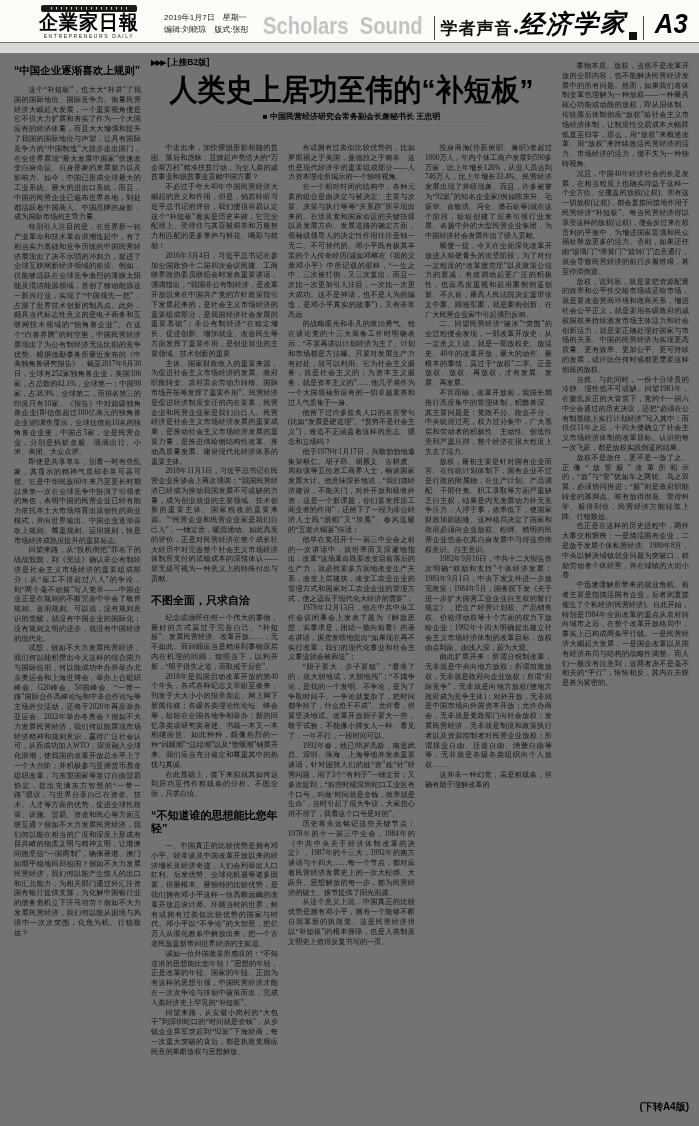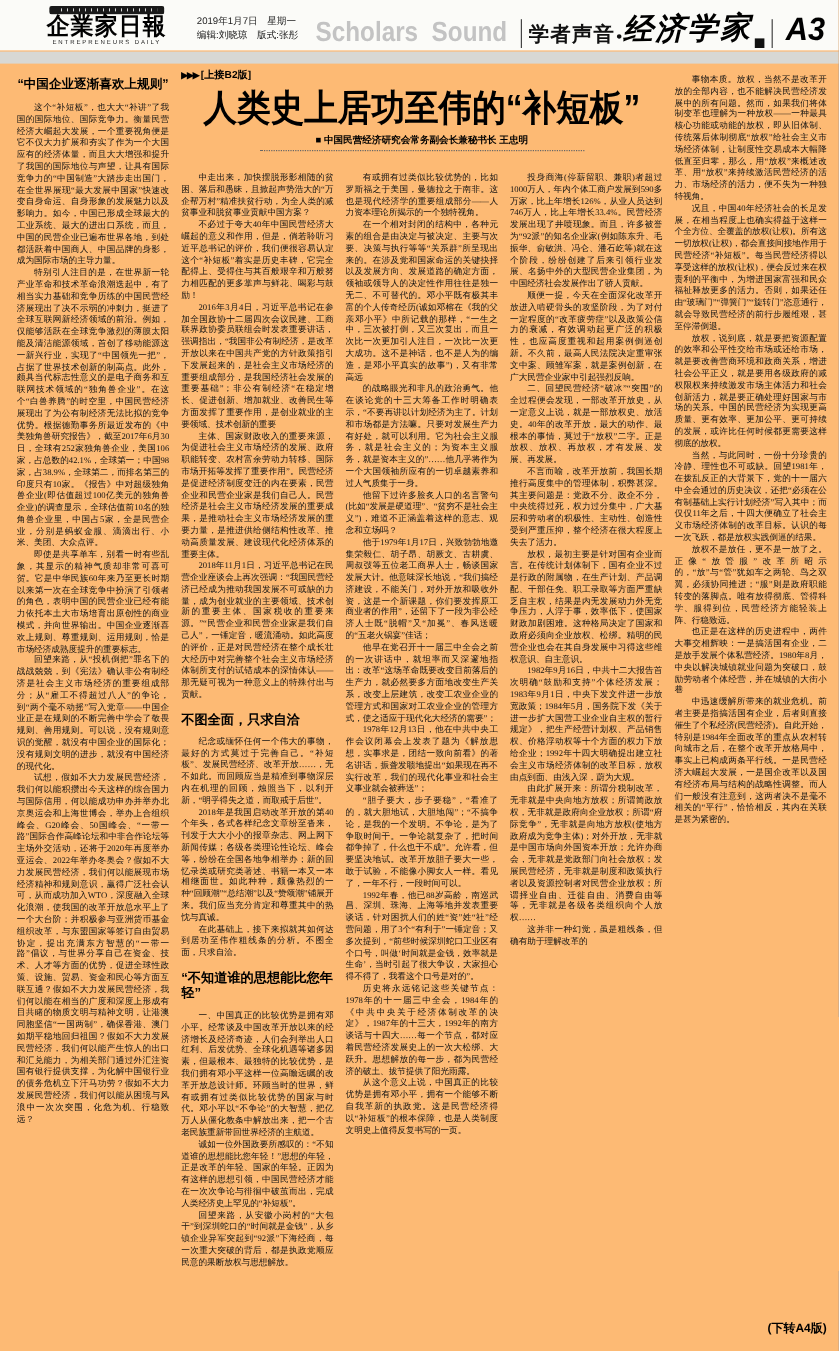--- a/index.html
+++ b/index.html
@@ -1,16 +1,16 @@
 <!DOCTYPE html>
 <html><head>
 <meta charset="utf-8">
 <style>
   html,body{margin:0;padding:0;background:#9a9a9a;}
-  #page{position:relative;width:699px;height:1126px;background:#fdba74;margin:0 auto;
+  #page{position:relative;width:699px;height:1126px;background:#737373;margin:0 auto;
         font-family:"Liberation Serif","DejaVu Serif",serif;color:#151515;overflow:hidden;}
 
   
   #masthead{position:absolute;left:0;top:0;width:699px;height:42px;background:#fbfbf8;}
   .mast-left{position:absolute;left:14px;top:5px;width:150px;}
   .logo-strip{width:96px;height:7px;margin:0 auto 1px auto;background:#1a1a1a;border-radius:2px;
               background-image:repeating-linear-gradient(90deg,#1a1a1a 0 4px,#d9d9d9 4px 5px);
               background-size:88% 2.5px;background-position:center;background-repeat:no-repeat;background-color:#1a1a1a;}
   .logo{font-family:"Liberation Serif",serif;font-weight:900;font-size:19px;line-height:20px;
         letter-spacing:1px;color:#000;text-align:center;transform:scaleY(1.05);}
@@ -36,21 +36,21 @@
        color:#111;overflow:hidden;}
   #col1{left:14px;top:62px;height:1050px;}
   #col2{left:151px;top:144px;height:968px;}
   #col3{left:288px;top:144px;height:968px;}
   #col4{left:425px;top:144px;height:968px;}
   #col5{left:562px;top:62px;height:1050px;}
   .para{margin:0;text-indent:2em;}
   .subhead{font-family:"Liberation Sans","DejaVu Sans",sans-serif;font-weight:bold;
            font-size:11px;line-height:13px;color:#000;margin:9px 0 7px 0;text-align:left;text-indent:0;}
   #sidebar-title{font-family:"Liberation Sans","DejaVu Sans",sans-serif;font-weight:bold;
-                 font-size:10.5px;line-height:13px;color:#000;margin:2px 0 9px 0;text-align:center;}
+                 font-size:10.5px;line-height:13px;color:#000;margin:2px 0 9px 0;text-align:left;}
 
   
   #headline-block{position:absolute;left:151px;top:57px;width:401px;height:84px;}
   .cont-from{font-family:"Liberation Sans",sans-serif;font-weight:bold;font-size:8.5px;color:#000;}
   .arrows{letter-spacing:-1px;font-size:7.5px;margin-right:2px;}
   #main-title{font-family:"Liberation Sans","DejaVu Sans",sans-serif;font-weight:900;
               font-size:28px;line-height:32px;text-align:center;margin:5px 0 5px 0;color:#000;
               letter-spacing:0px;transform:scaleY(1.08);}
   #byline{text-align:center;font-family:"Liberation Sans",sans-serif;font-weight:bold;
           font-size:8px;color:#000;width:270px;margin:0 auto;padding-bottom:3px;

